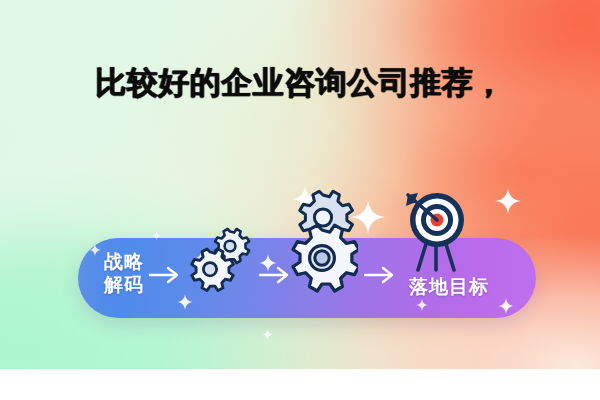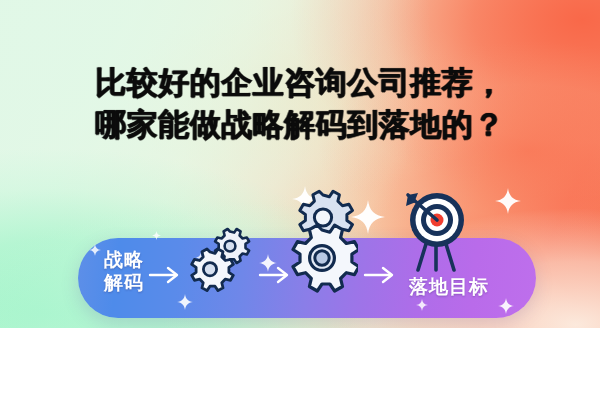--- a/index.html
+++ b/index.html
@@ -9,21 +9,21 @@
   body {
     width: 600px;
     height: 400px;
     overflow: hidden;
     font-family: "Liberation Sans", "DejaVu Sans", sans-serif;
   }
 
   #poster {
     position: relative;
     width: 600px;
-    height: 328px;
+    height: 369px;
     overflow: hidden;
     background: #EAF7EC;
   }
 
   
   .bg-layer {
     position: absolute;
     inset: 0;
     pointer-events: none;
   }
@@ -145,21 +145,20 @@
     line-height: 23px;
     letter-spacing: 1px;
     white-space: nowrap;
     text-shadow: 0 1px 2px rgba(40,30,90,0.30);
     z-index: 7;
   }
   .stage-label.start {
     left: 104px;
     top: 250px;
     text-align: left;
-    font-family: Liberation Mono, monospace;
   }
   .stage-label.end {
     left: 409px;
     top: 275px;
   }
 
   .arrow {
     position: absolute;
     z-index: 6;
     top: 264px;
@@ -194,21 +193,20 @@
   <div class="bg-layer bg-blob-coral-tr"></div>
   <div class="bg-layer bg-blob-coral-mr"></div>
   <div class="bg-layer bg-blob-mint-tl"></div>
   <div class="bg-layer bg-blob-mint-bl"></div>
   <div class="bg-layer bg-blob-mint-bc"></div>
   <div class="bg-layer bg-blob-cream-bc"></div>
   <div class="bg-layer bg-blob-cream-br"></div>
 
   <div class="headline">
     <span class="headline-line">比较好的企业咨询公司推荐，</span>
-    <span class="headline-line">哪家能做战略解码到落地的？</span>
   </div>
 
   <div class="pill"></div>
 
   <div class="stage-label start">
     <div>战略</div>
     <div>解码</div>
   </div>
 
   <svg class="arrow arrow-1" viewBox="0 0 34 22">

